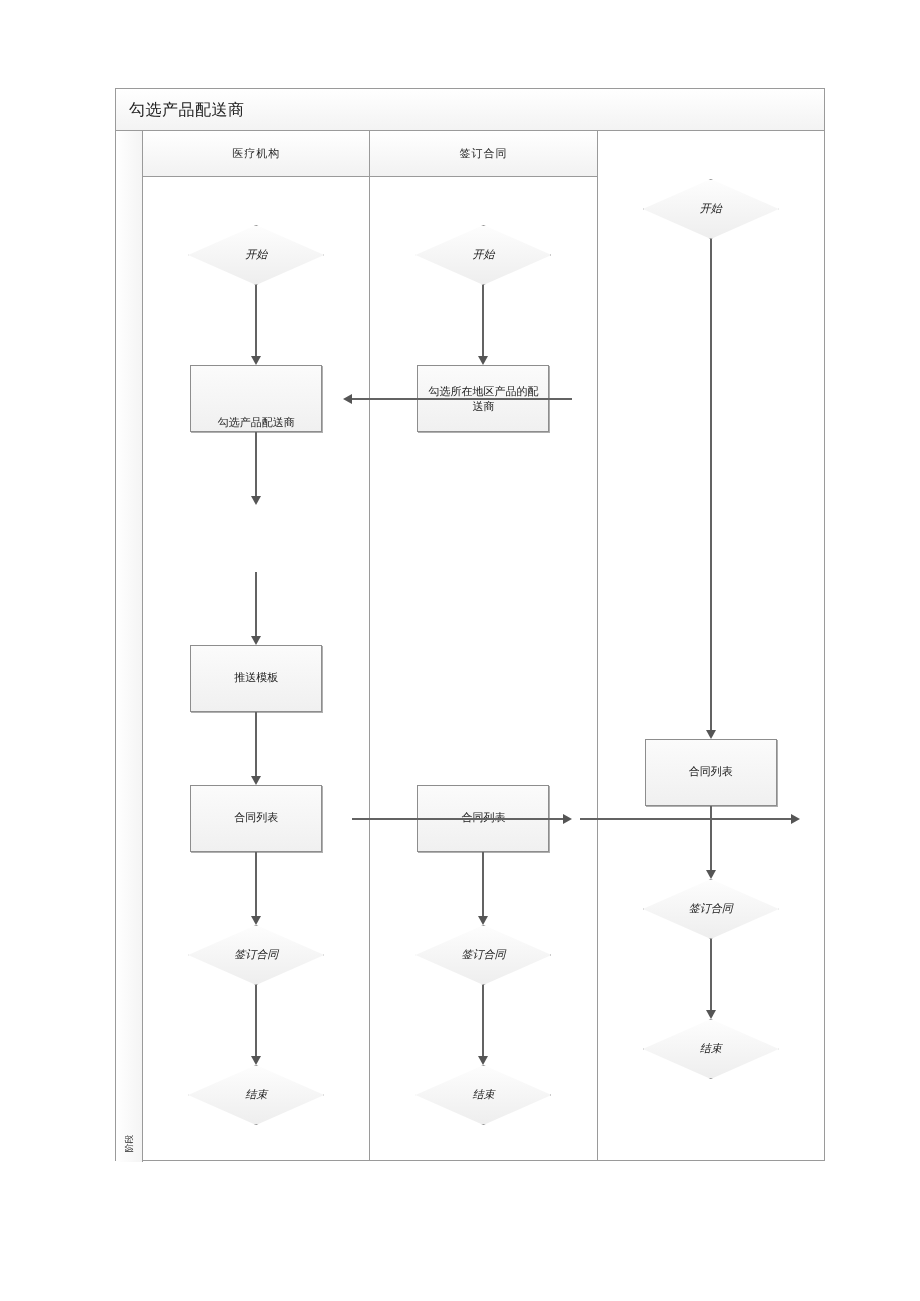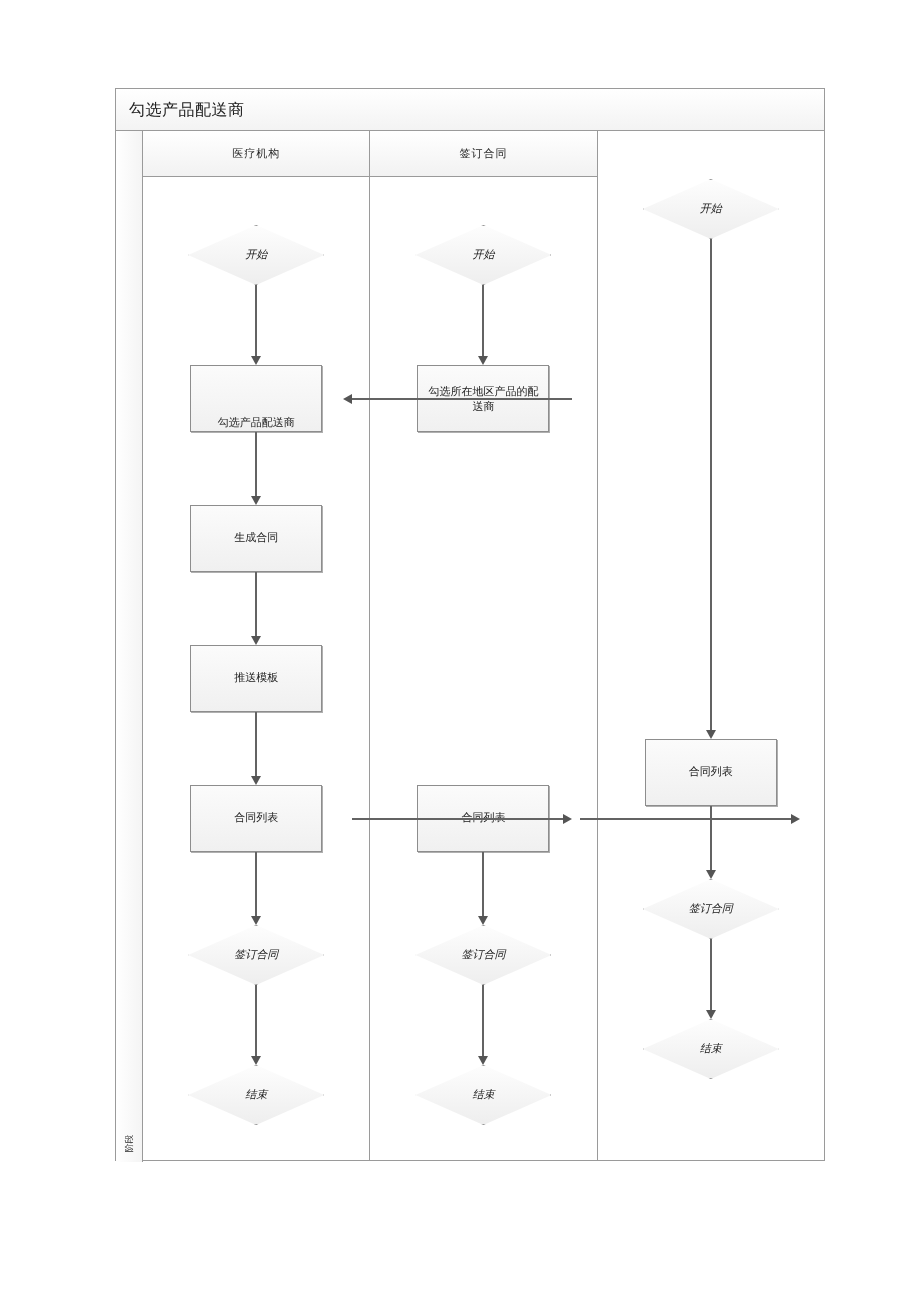--- a/index.html
+++ b/index.html
@@ -226,23 +226,20 @@
         </div>
         <div class="vline" style="left:50%; top:108px; height:71px;"></div>
         <div class="arrow-down" style="left:50%; top:179px;"></div>
 
         <div class="shape proc" style="left:50%; top:188px;align-items:flex-end;">
           <div class="lbl">勾选产品配送商</div>
         </div>
         <div class="vline" style="left:50%; top:255px; height:64px;"></div>
         <div class="arrow-down" style="left:50%; top:319px;"></div>
 
-        <div class="shape proc" style="left:50%; top:328px;">
-          <div class="lbl">生成合同</div>
-        </div>
         <div class="vline" style="left:50%; top:395px; height:64px;"></div>
         <div class="arrow-down" style="left:50%; top:459px;"></div>
 
         <div class="shape proc" style="left:50%; top:468px;">
           <div class="lbl">推送模板</div>
         </div>
         <div class="vline" style="left:50%; top:535px; height:64px;"></div>
         <div class="arrow-down" style="left:50%; top:599px;"></div>
 
         <div class="shape proc" style="left:50%; top:608px;">

